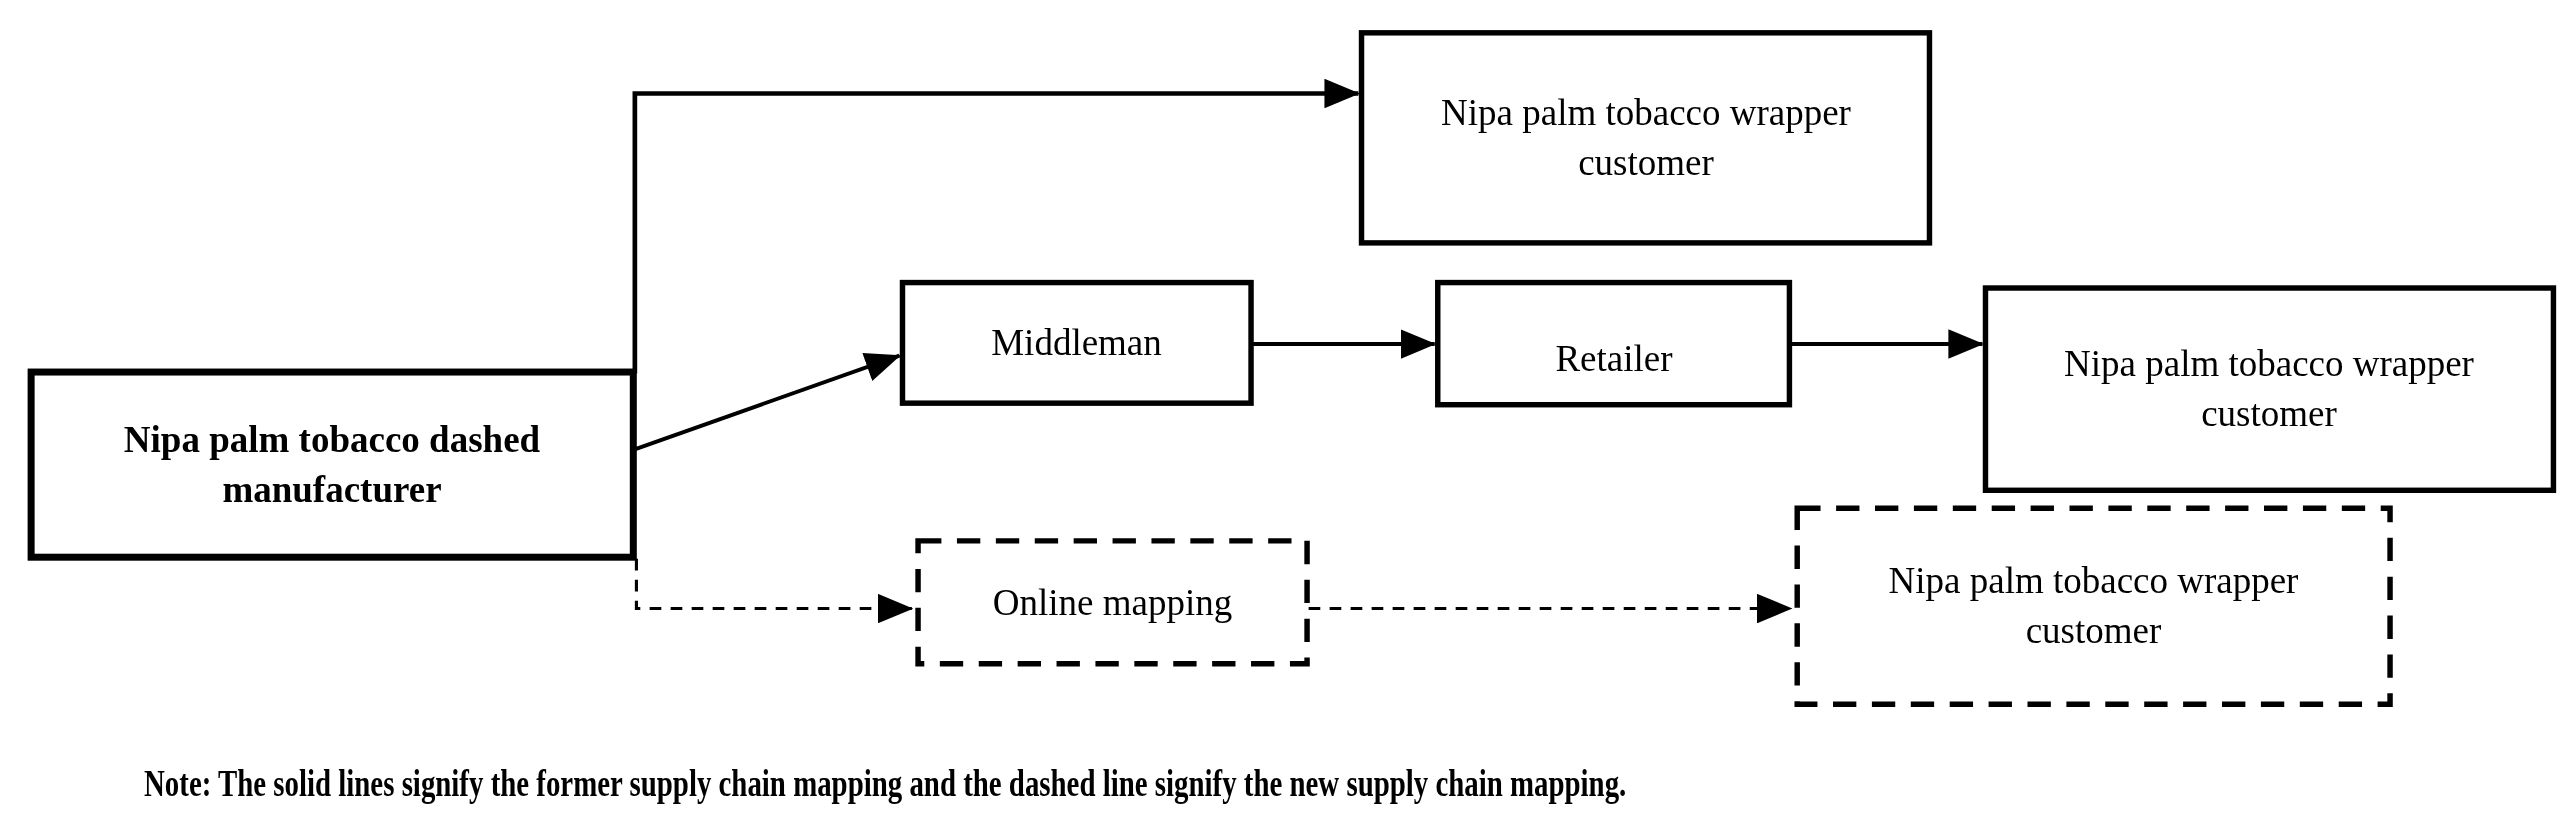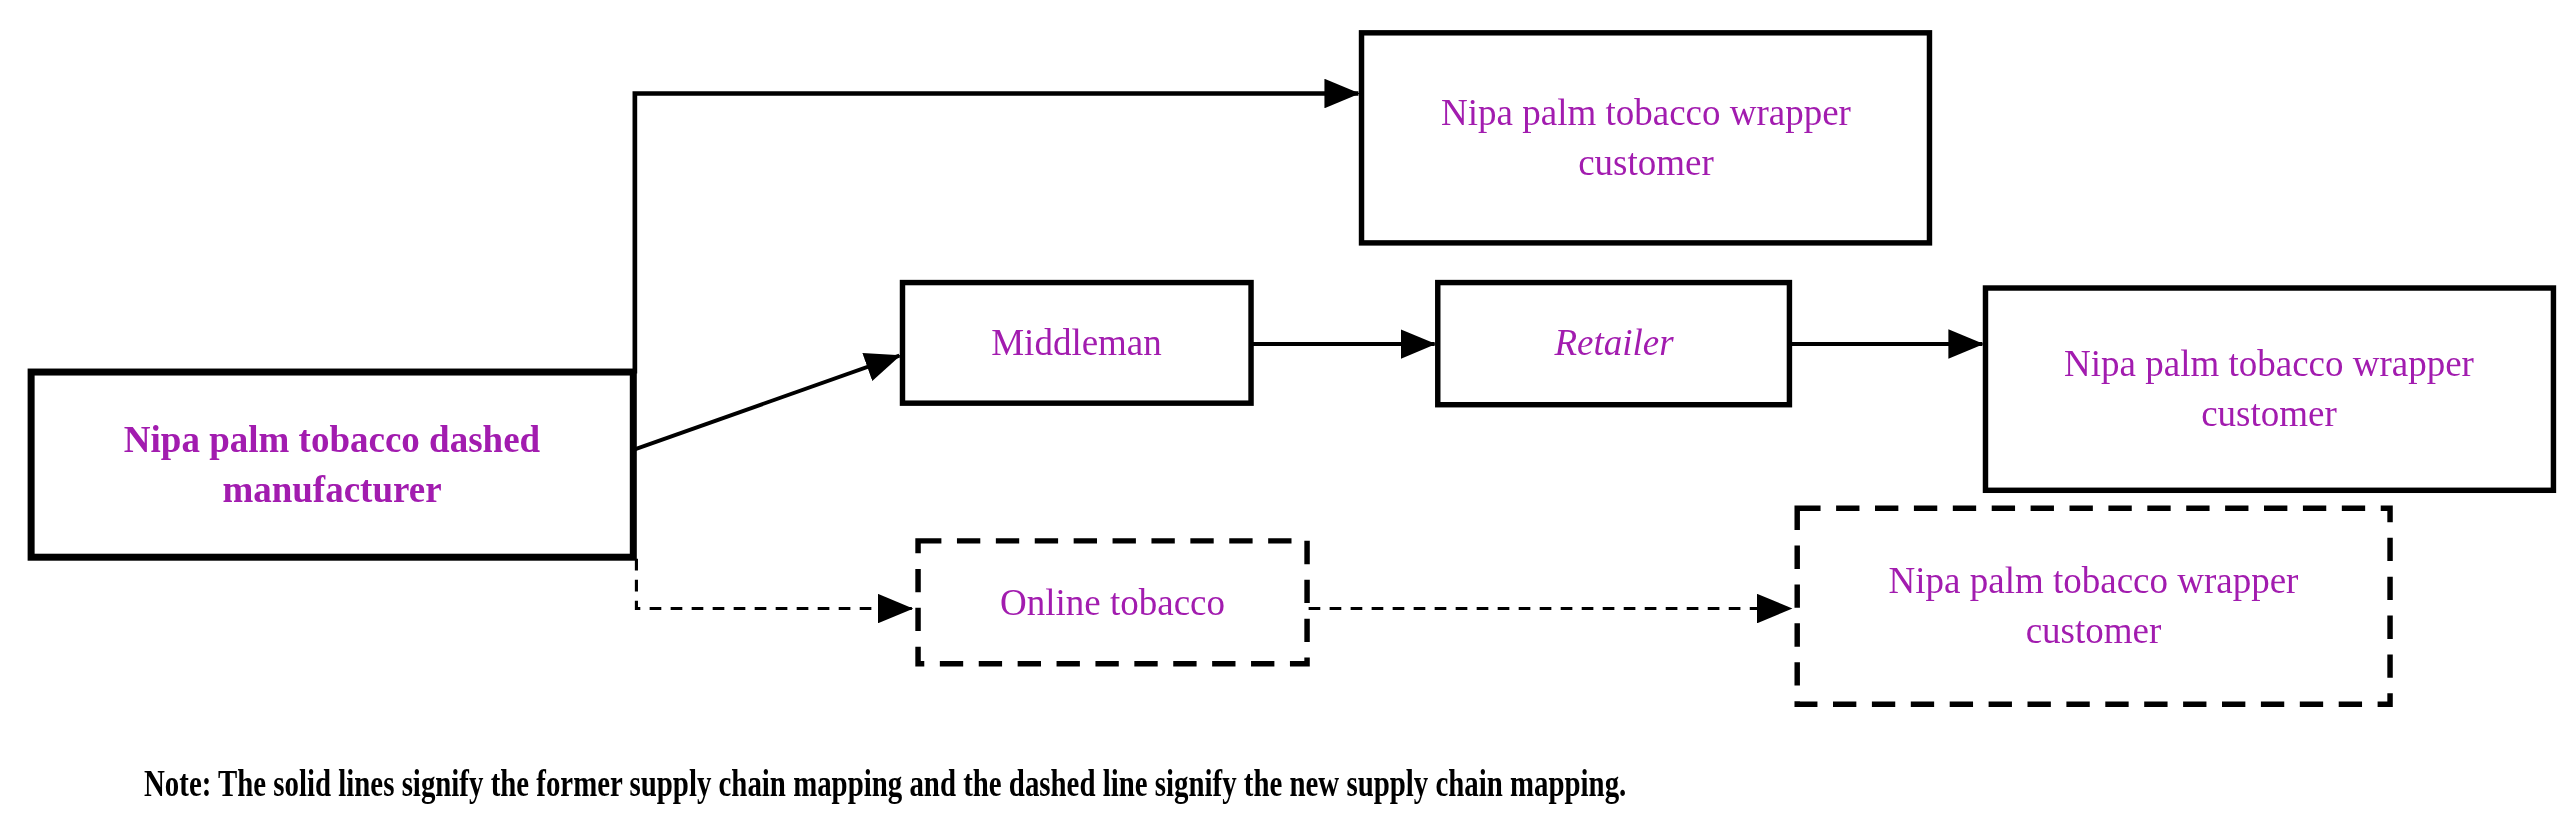--- a/index.html
+++ b/index.html
@@ -24,21 +24,21 @@
     height: 839px;
   }
   .node-label {
     position: absolute;
     display: flex;
     align-items: center;
     justify-content: center;
     text-align: center;
     font-size: 37px;
     line-height: 1.35;
-    color: #a21caf;
+    color: #000000;
     padding: 0 22px;
     box-sizing: border-box;
   }
   .node-label.bold {
     font-weight: bold;
   }
   .note {
     position: absolute;
     left: 144px;
     top: 762px;
@@ -84,30 +84,30 @@
   </div>
 
   <div class="node-label" style="left:1362px; top:33px; width:568px; height:210px;">
     <span>Nipa palm tobacco wrapper customer</span>
   </div>
 
   <div class="node-label" style="left:902px; top:282px; width:349px; height:121px;">
     <span>Middleman</span>
   </div>
 
-  <div class="node-label" style="left:1438px; top:282px; width:352px; height:122px;font-style:italic;">
+  <div class="node-label" style="left:1438px; top:298px; width:352px; height:122px;">
     <span>Retailer</span>
   </div>
 
   <div class="node-label" style="left:1985px; top:288px; width:568px; height:202px;">
     <span>Nipa palm tobacco wrapper customer</span>
   </div>
 
   <div class="node-label" style="left:918px; top:541px; width:389px; height:123px;">
-    <span>Online tobacco</span>
+    <span>Online mapping</span>
   </div>
 
   <div class="node-label" style="left:1797px; top:508px; width:593px; height:196px;">
     <span>Nipa palm tobacco wrapper customer</span>
   </div>
 
   <div class="note">Note: The solid lines signify the former supply chain mapping and the dashed line signify the new supply chain mapping.</div>
 
 </div>
 

